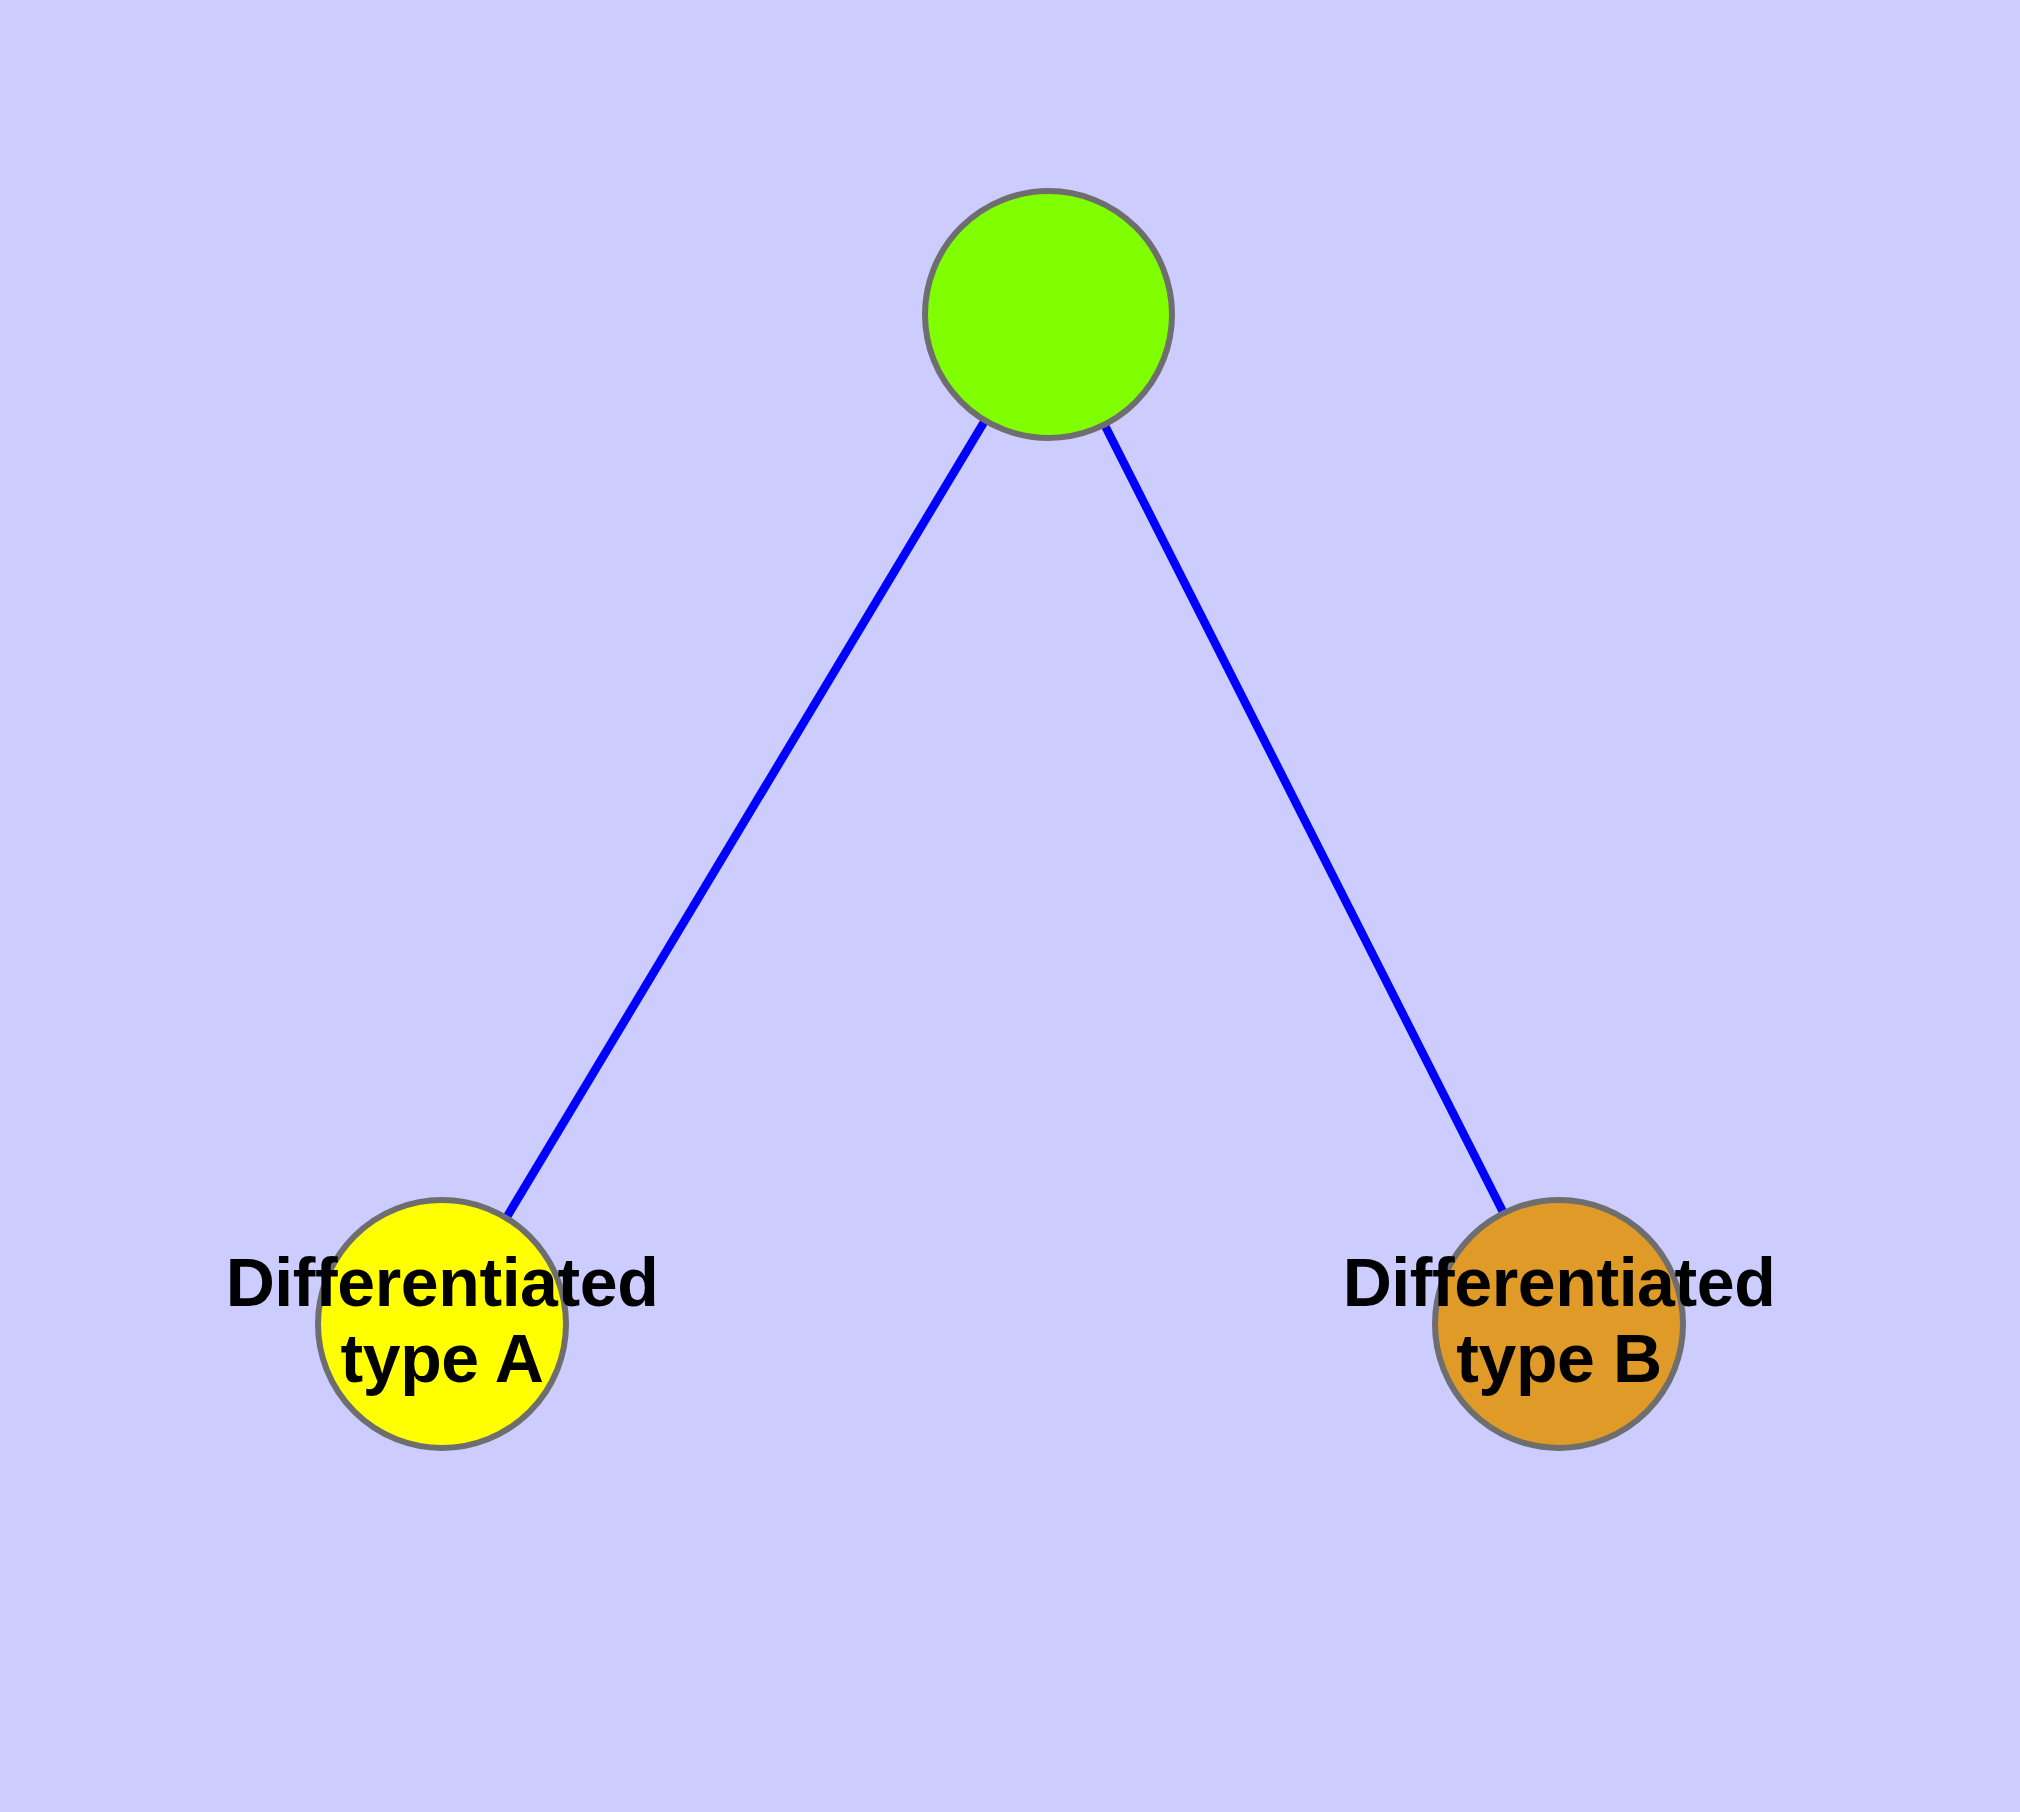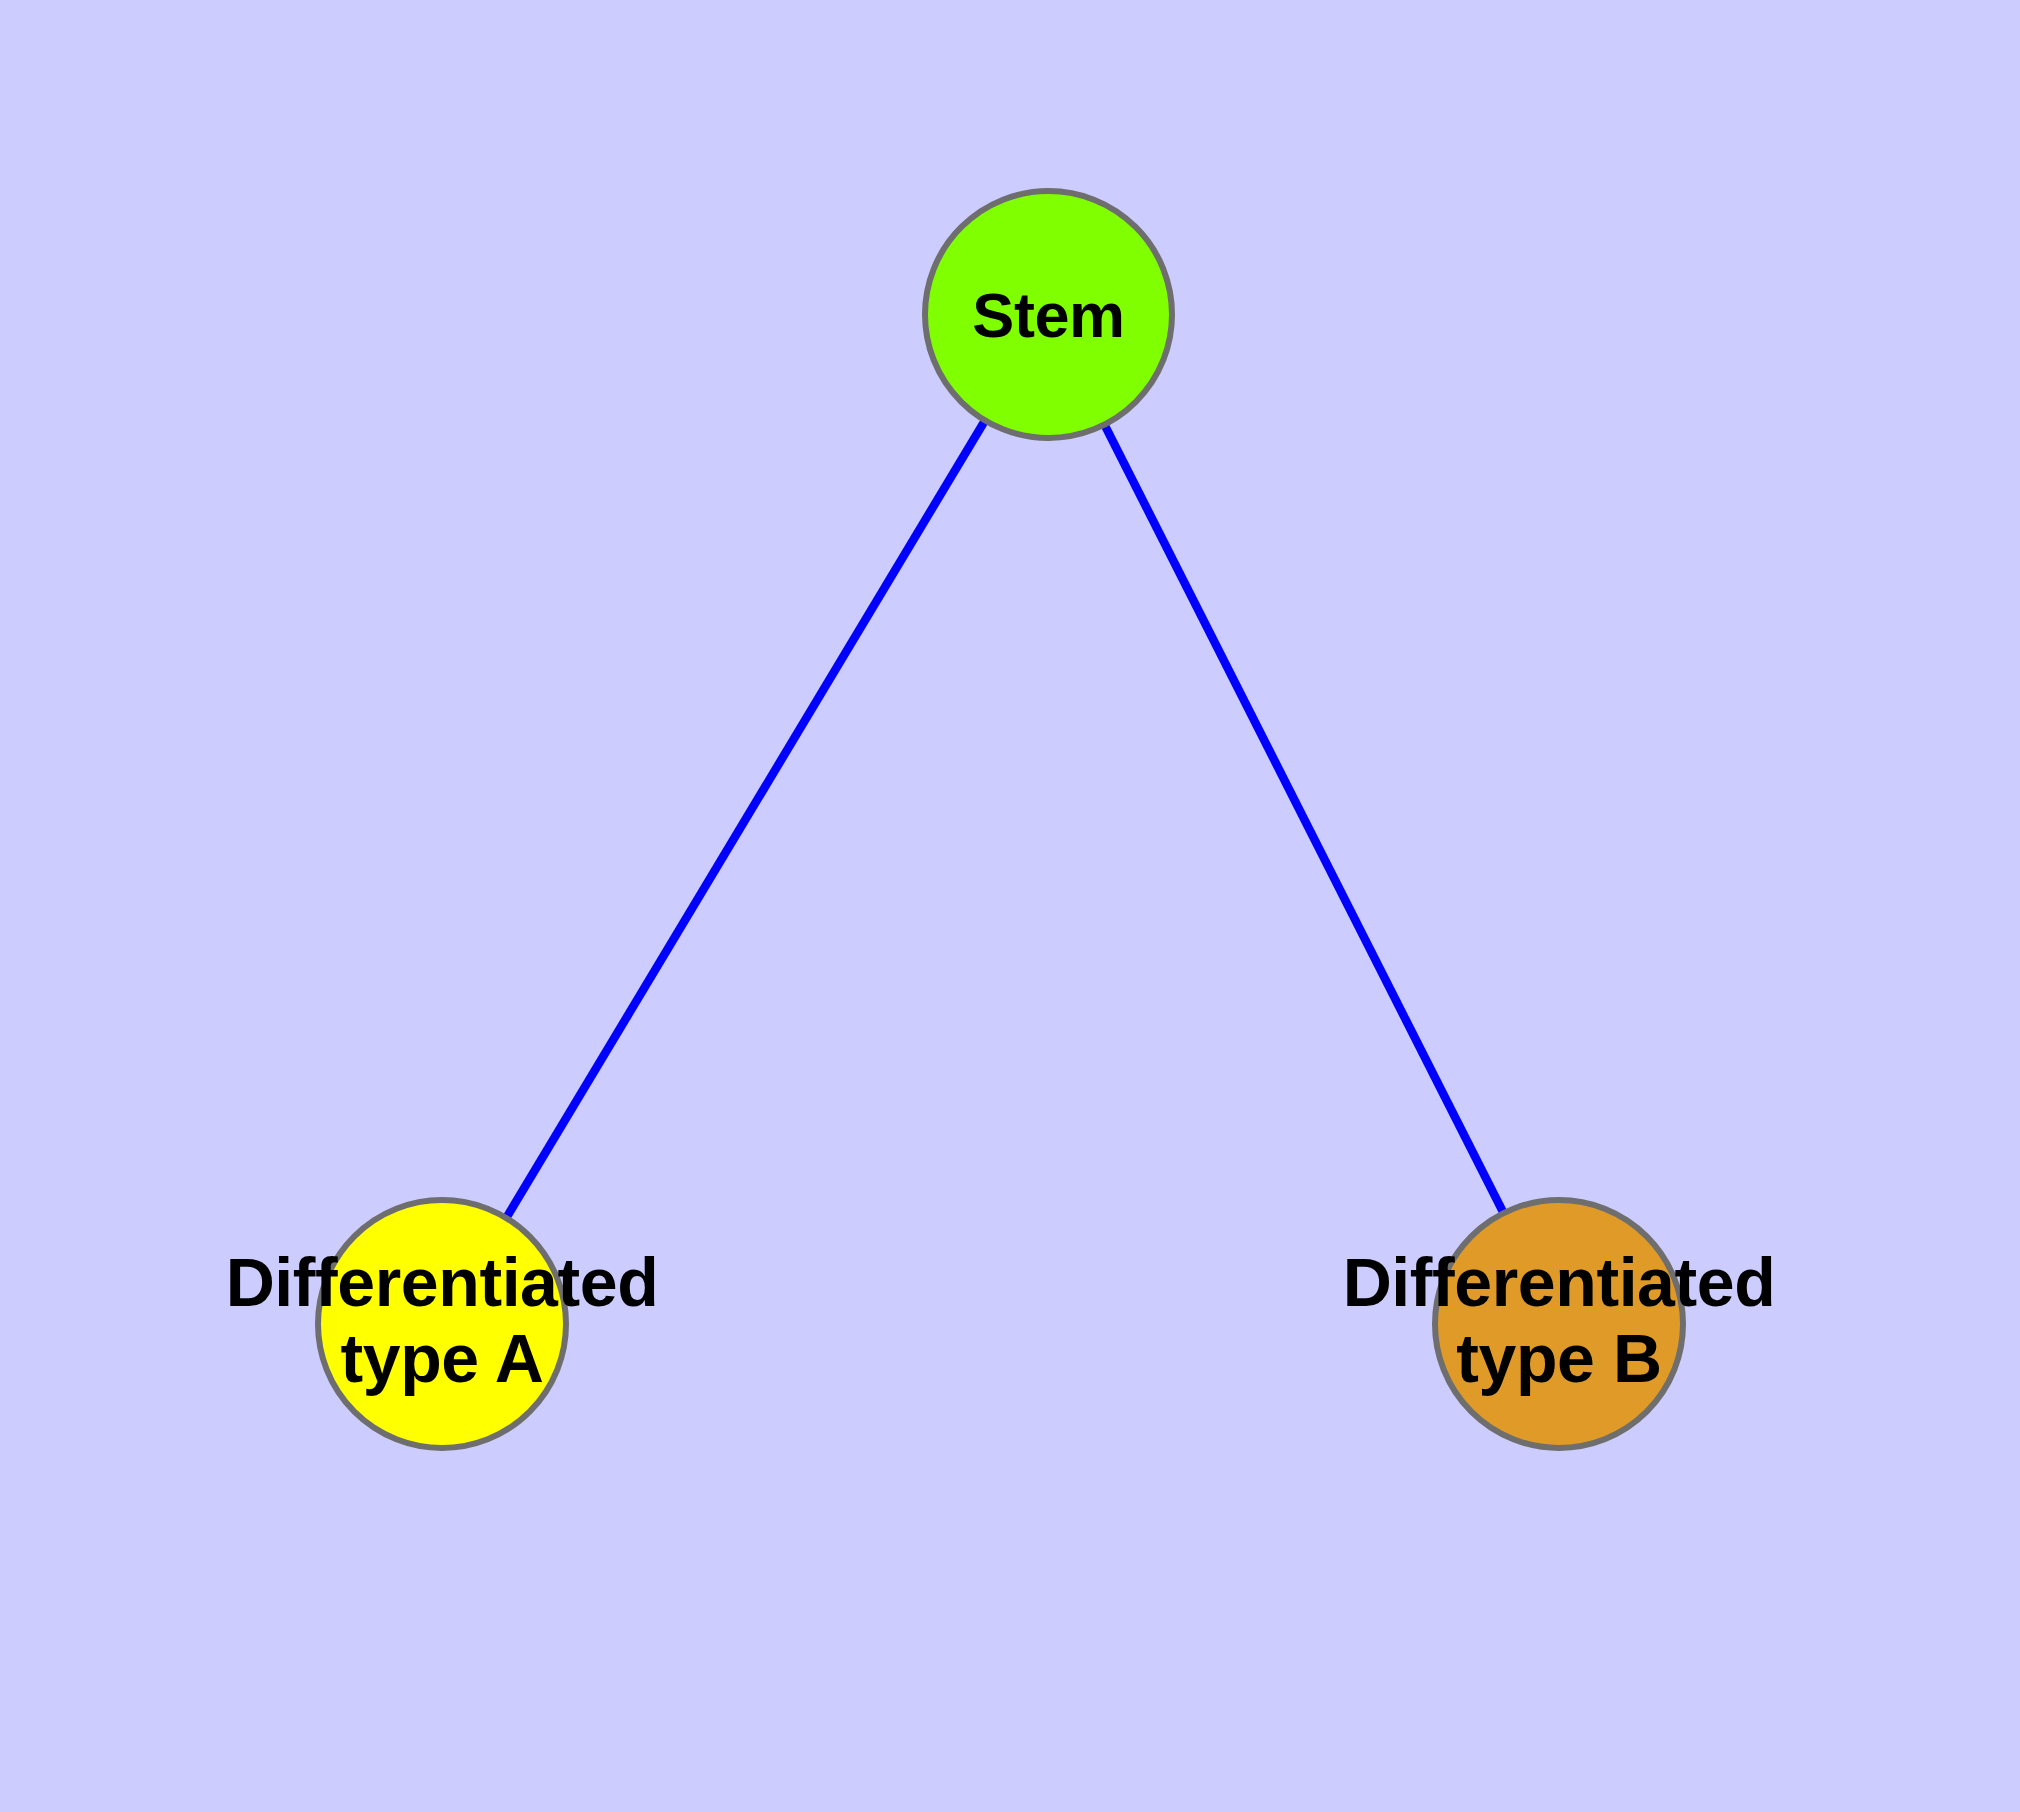--- a/index.html
+++ b/index.html
@@ -93,16 +93,15 @@
   <div class="node" id="node-diff-a"></div>
   <div class="node" id="node-diff-b"></div>
   <div class="node" id="node-stem"></div>
 
   <div class="node-label" id="label-diff-a">Differentiated
 type A</div>
 
   <div class="node-label" id="label-diff-b">Differentiated
 type B</div>
 
-  <div class="node-label" id="label-stem">Stem</div>
 
 </div>
 
 
 </body></html>

